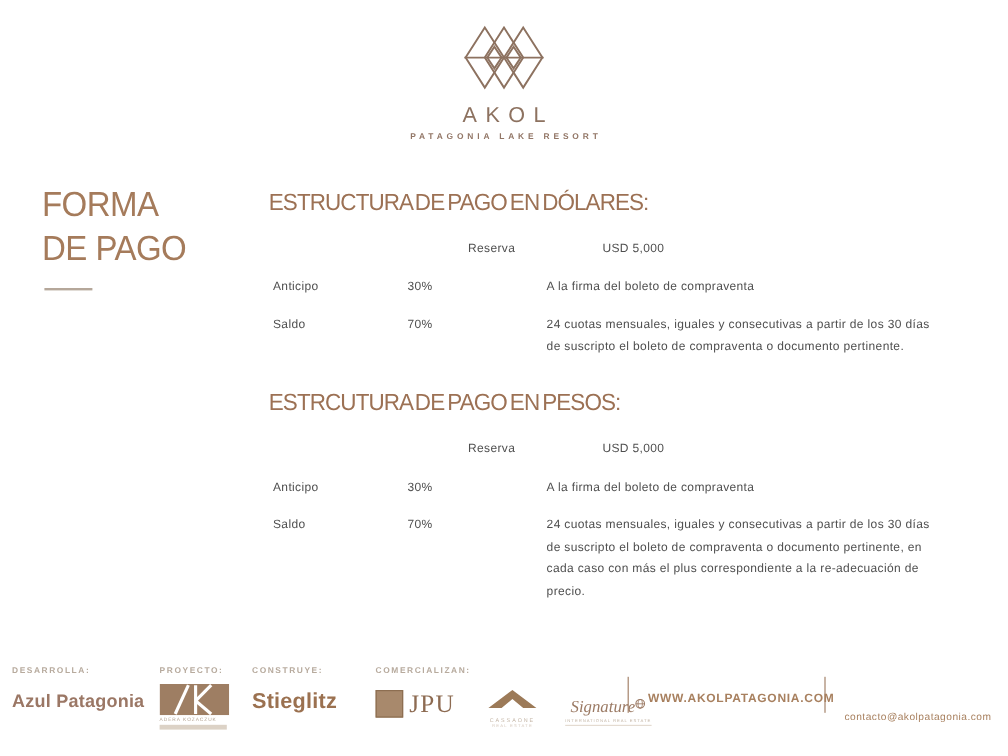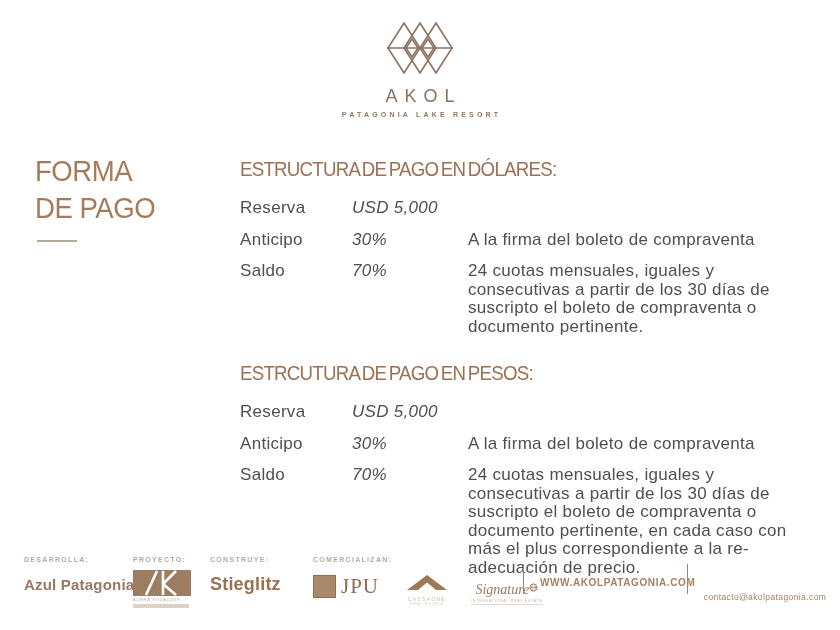--- a/index.html
+++ b/index.html
@@ -19,37 +19,37 @@
     font-weight:700;text-indent:3.2px;
   }
   
   .side-title{
     position:absolute;left:35px;top:153px;color:#a57b5b;
     font-size:29px;line-height:37px;letter-spacing:-0.5px;
     transform:scaleX(0.95);transform-origin:left top;font-weight:400;
   }
   .side-rule{position:absolute;left:37px;top:240px;width:40px;height:2px;background:#b5a79a;}
   
-  .content{position:absolute;left:240px;top:158px;width:560px;}
+  .content{position:absolute;left:224px;top:158px;width:560px;}
   .sec-title{
     color:#9c7154;font-size:19.5px;font-weight:400;letter-spacing:-0.8px;
     word-spacing:-2px;transform:scaleX(0.96);transform-origin:left top;
     margin:0 0 18px 0;
   }
   .sec-title.second{margin-top:26px;}
-  .prow{display:flex;margin-bottom:13px;color:#4f4f4f;font-size:17px;
-        line-height:18.5px;letter-spacing:0.3px;}
+  .prow{display:flex;margin-bottom:13px;color:#4f4f4f;font-size:10px;
+        line-height:18.5px;letter-spacing:0.3px;justify-content:center;}
   .prow .c1{width:112px;flex:none;}
-  .prow .c2{width:116px;flex:none;font-style:italic;}
+  .prow .c2{width:116px;flex:none;}
   .prow .c3{width:325px;flex:none;}
   
   .footer{position:absolute;left:0;top:550px;width:840px;height:70px;}
   .f-label{font-size:7px;letter-spacing:1.3px;color:#b7aa9d;font-weight:700;}
   .f-col{position:absolute;top:6px;}
-  .f-dev{left:24px;}
+  .f-dev{left:10px;}
   .f-dev .f-name{margin-top:13px;font-size:15px;font-weight:700;color:#9b7765;letter-spacing:0.2px;}
   .f-proj{left:133px;}
   .f-proj .ak-caption{font-size:4px;letter-spacing:0.8px;color:#b3a392;margin-top:1px;}
   .f-proj .ak-bar{width:56px;height:4px;background:#dcd2c6;margin-top:2px;}
   .f-build{left:210px;}
   .f-build .f-name{margin-top:11px;font-size:18px;font-weight:700;color:#9b7150;letter-spacing:0.2px;}
   .f-comm{left:313px;}
   .logo-row{display:flex;align-items:flex-start;margin-top:11px;}
   .jpu{display:flex;align-items:center;}
   .jpu-box{width:21px;height:21px;background:#a8896c;border:1px solid #8d6e51;margin-right:5px;}

